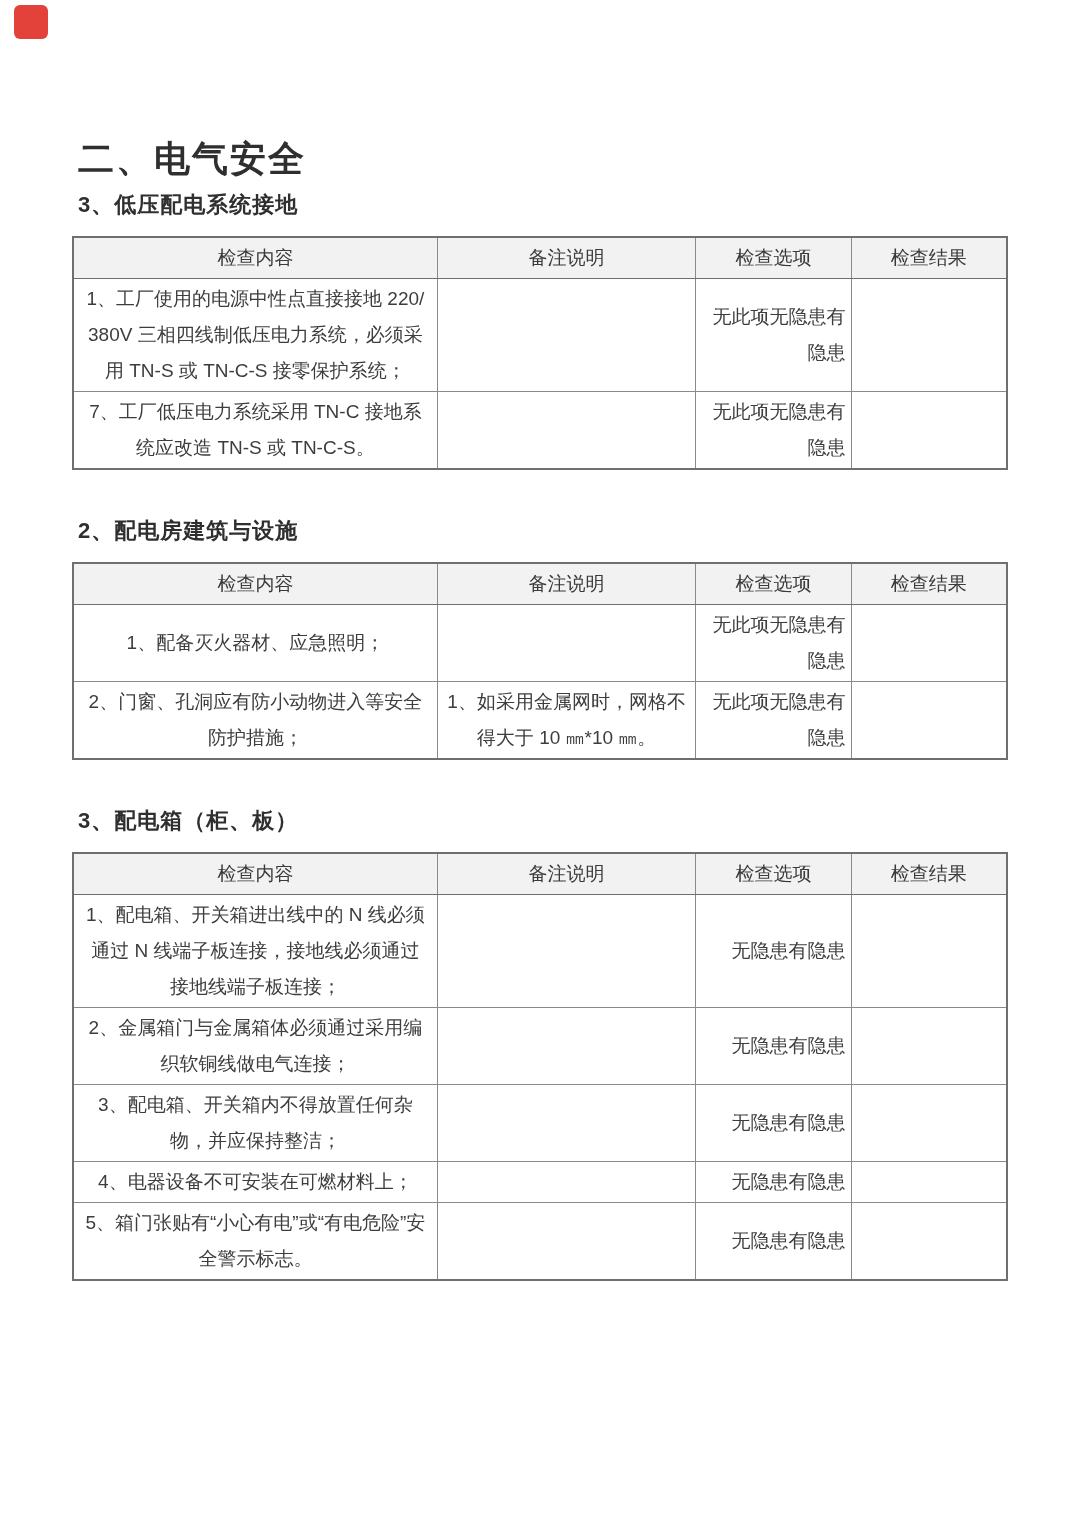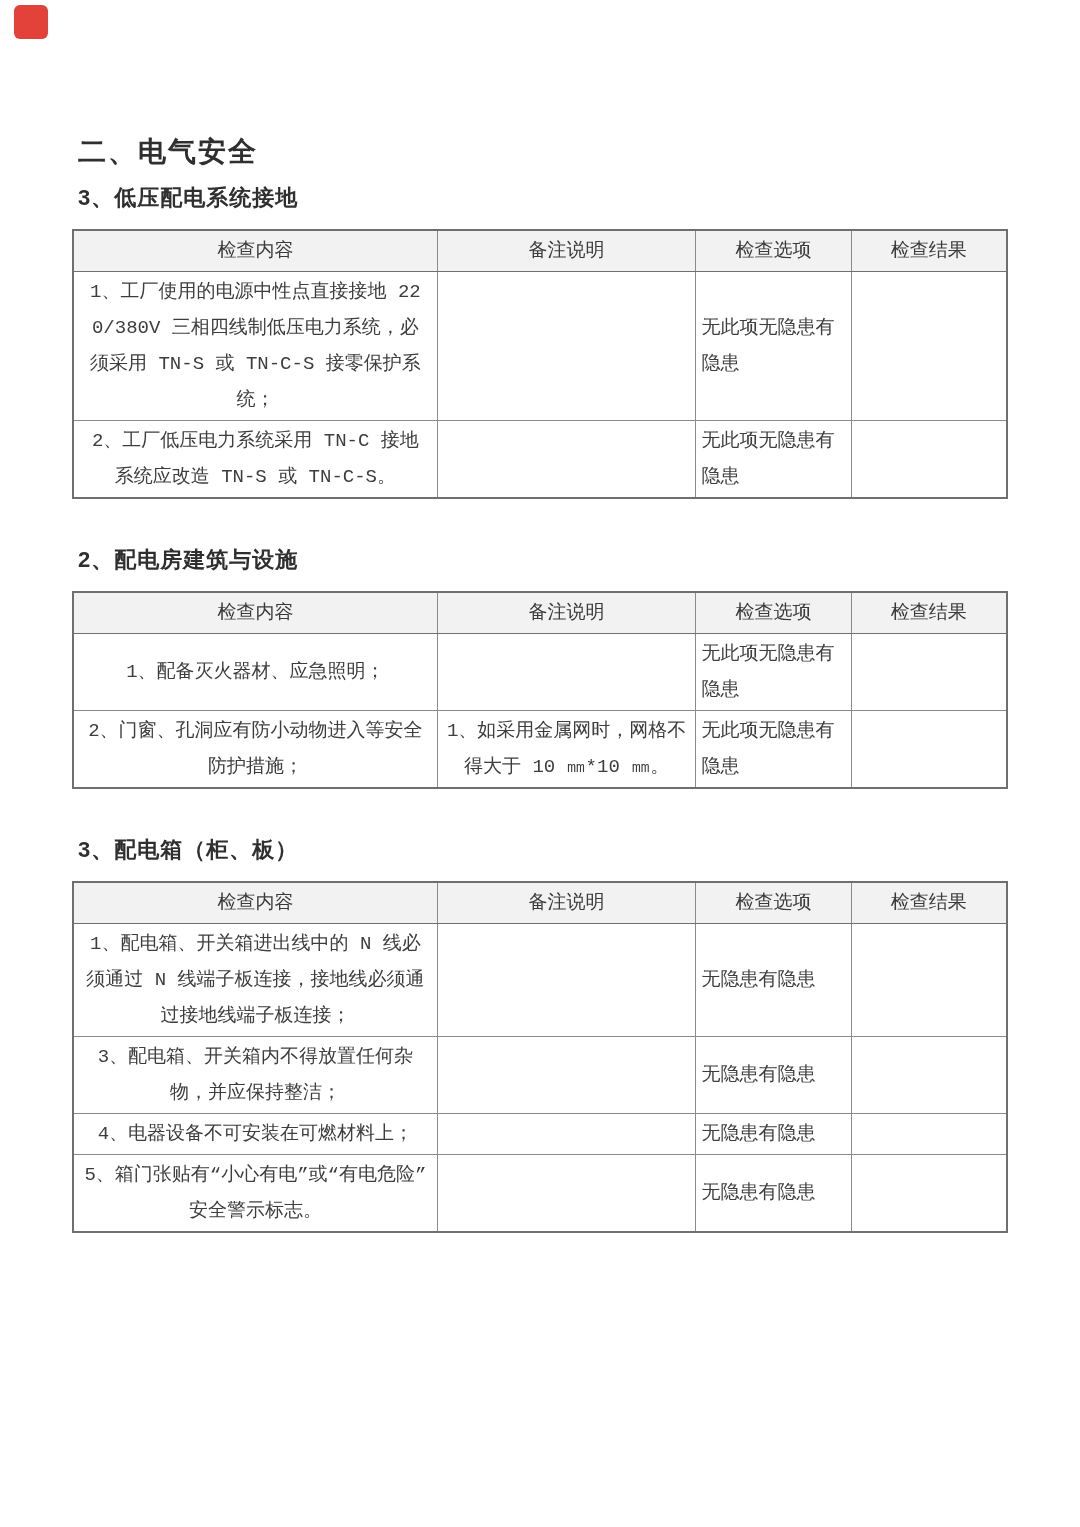--- a/index.html
+++ b/index.html
@@ -21,22 +21,22 @@
     left: 14px;
     width: 34px;
     height: 34px;
     border-radius: 6px;
     background: #e3423a;
   }
   .page {
     padding: 132px 72px 60px 72px;
   }
   h1.doc-title {
-    margin: 4px 0 0 6px;
-    font-size: 28px;
+    margin: 11px 0 0 6px;
+    font-size: 36px;
     line-height: 32px;
     font-weight: 700;
     color: #2f2f2f;
     letter-spacing: 2px;
   }
   h2.section-heading {
     margin: 47px 0 17px 6px;
     font-size: 22px;
     line-height: 28px;
     font-weight: 700;
@@ -44,21 +44,20 @@
     letter-spacing: 1px;
   }
   h2.section-heading.first {
     margin-top: 16px;
   }
   table.check-table {
     width: 100%;
     border-collapse: collapse;
     table-layout: fixed;
     border: 2px solid #6f6f6f;
-    font-family: Liberation Mono, monospace;
   }
   .check-table th,
   .check-table td {
     border: 1px solid #8a8a8a;
     font-size: 19px;
     line-height: 36px;
     vertical-align: middle;
     font-weight: 400;
   }
   .check-table th {
@@ -70,21 +69,21 @@
   }
   .check-table td {
     padding: 2px 9px;
     color: #3d3d3d;
   }
   td.cell-content, td.cell-remark {
     text-align: center;
     word-break: break-all;
   }
   td.cell-options {
-    text-align: left;
+    text-align: right;
     padding: 2px 5px;
   }
   td.cell-result {
     text-align: center;
   }
   col.c-content { width: 39%; }
   col.c-remark  { width: 27.7%; }
   col.c-options { width: 16.6%; }
   col.c-result  { width: 16.7%; }
 </style>
@@ -114,21 +113,21 @@
       </tr>
     </thead>
     <tbody>
       <tr>
         <td class="cell-content">1、工厂使用的电源中性点直接接地 220/380V 三相四线制低压电力系统，必须采用 TN-S 或 TN-C-S 接零保护系统；</td>
         <td class="cell-remark"></td>
         <td class="cell-options">无此项无隐患有隐患</td>
         <td class="cell-result"></td>
       </tr>
       <tr>
-        <td class="cell-content">2、工厂低压电力系统采用 TN-C 接地系统应改造 TN-S 或 TN-C-S。</td>
+        <td class="cell-content">7、工厂低压电力系统采用 TN-C 接地系统应改造 TN-S 或 TN-C-S。</td>
         <td class="cell-remark"></td>
         <td class="cell-options">无此项无隐患有隐患</td>
         <td class="cell-result"></td>
       </tr>
     </tbody>
   </table>
 
   <h2 class="section-heading">2、配电房建筑与设施</h2>
   <table class="check-table">
     <colgroup>
@@ -178,20 +177,26 @@
       </tr>
     </thead>
     <tbody>
       <tr>
         <td class="cell-content">1、配电箱、开关箱进出线中的 N 线必须通过 N 线端子板连接，接地线必须通过接地线端子板连接；</td>
         <td class="cell-remark"></td>
         <td class="cell-options">无隐患有隐患</td>
         <td class="cell-result"></td>
       </tr>
       <tr>
+        <td class="cell-content">2、金属箱门与金属箱体必须通过采用编织软铜线做电气连接；</td>
+        <td class="cell-remark"></td>
+        <td class="cell-options">无隐患有隐患</td>
+        <td class="cell-result"></td>
+      </tr>
+      <tr>
         <td class="cell-content">3、配电箱、开关箱内不得放置任何杂物，并应保持整洁；</td>
         <td class="cell-remark"></td>
         <td class="cell-options">无隐患有隐患</td>
         <td class="cell-result"></td>
       </tr>
       <tr>
         <td class="cell-content">4、电器设备不可安装在可燃材料上；</td>
         <td class="cell-remark"></td>
         <td class="cell-options">无隐患有隐患</td>
         <td class="cell-result"></td>

